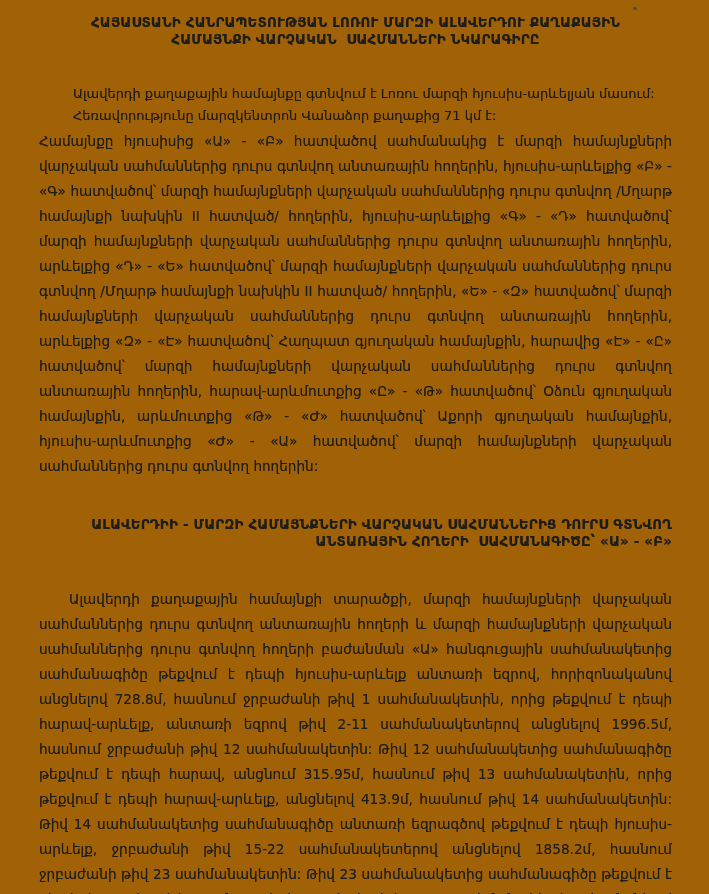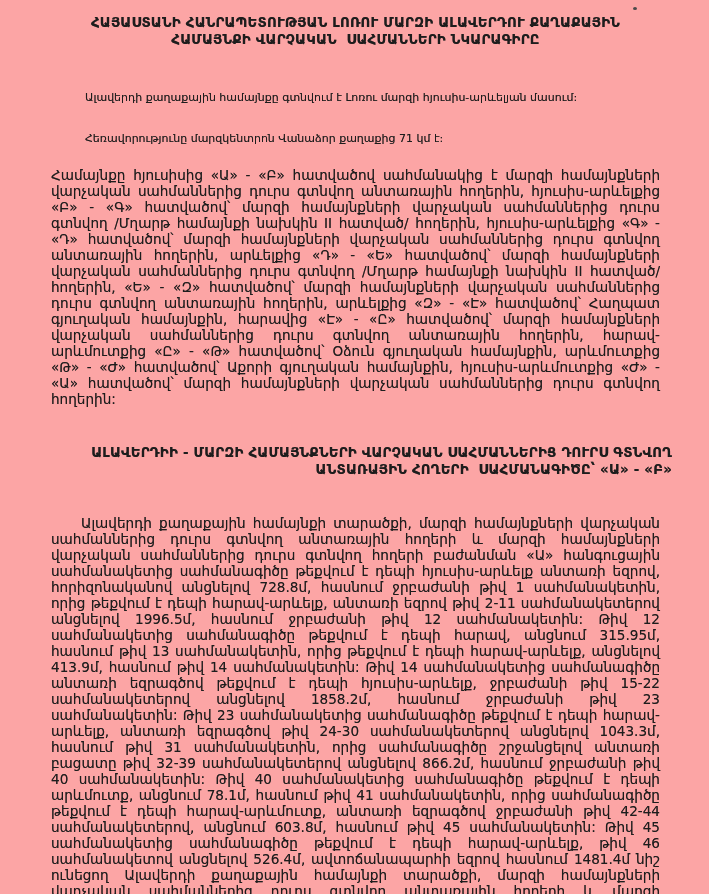--- a/index.html
+++ b/index.html
@@ -14,46 +14,46 @@
     position: relative;
     font-family: "DejaVu Sans", sans-serif;
     color: #1d1d1d;
   }
   .page {
     position: relative;
     width: 709px;
     height: 894px;
     box-sizing: border-box;
     padding: 8px 37px 0 39px;
-    background: #fca5a5;
+    background: #a16207;
     text-shadow: 0 0 0.4px rgba(20,20,20,0.55);
   }
   .doc-title {
     margin-top: 6px;
     text-align: center;
     font-weight: bold;
     font-size: 13.4px;
     line-height: 17px;
     letter-spacing: 0.2px;
   }
   .intro-block {
     margin-top: 37px;
   }
   .line {
-    margin: 16px;
-    font-size: 11px;
-    line-height: 25px;
+    margin: 4px;
+    font-size: 13px;
+    line-height: 18px;
   }
   .indent {
     text-indent: 30px;
   }
   .para {
-    margin: 12px;
+    margin: 0;
     font-size: 13.6px;
-    line-height: 16px;
+    line-height: 25px;
     text-align: justify;
   }
   .section-title {
     margin-top: 37px;
     margin-bottom: 37px;
     text-align: right;
     font-weight: bold;
     font-size: 13.4px;
     line-height: 17px;
     letter-spacing: 0.2px;

